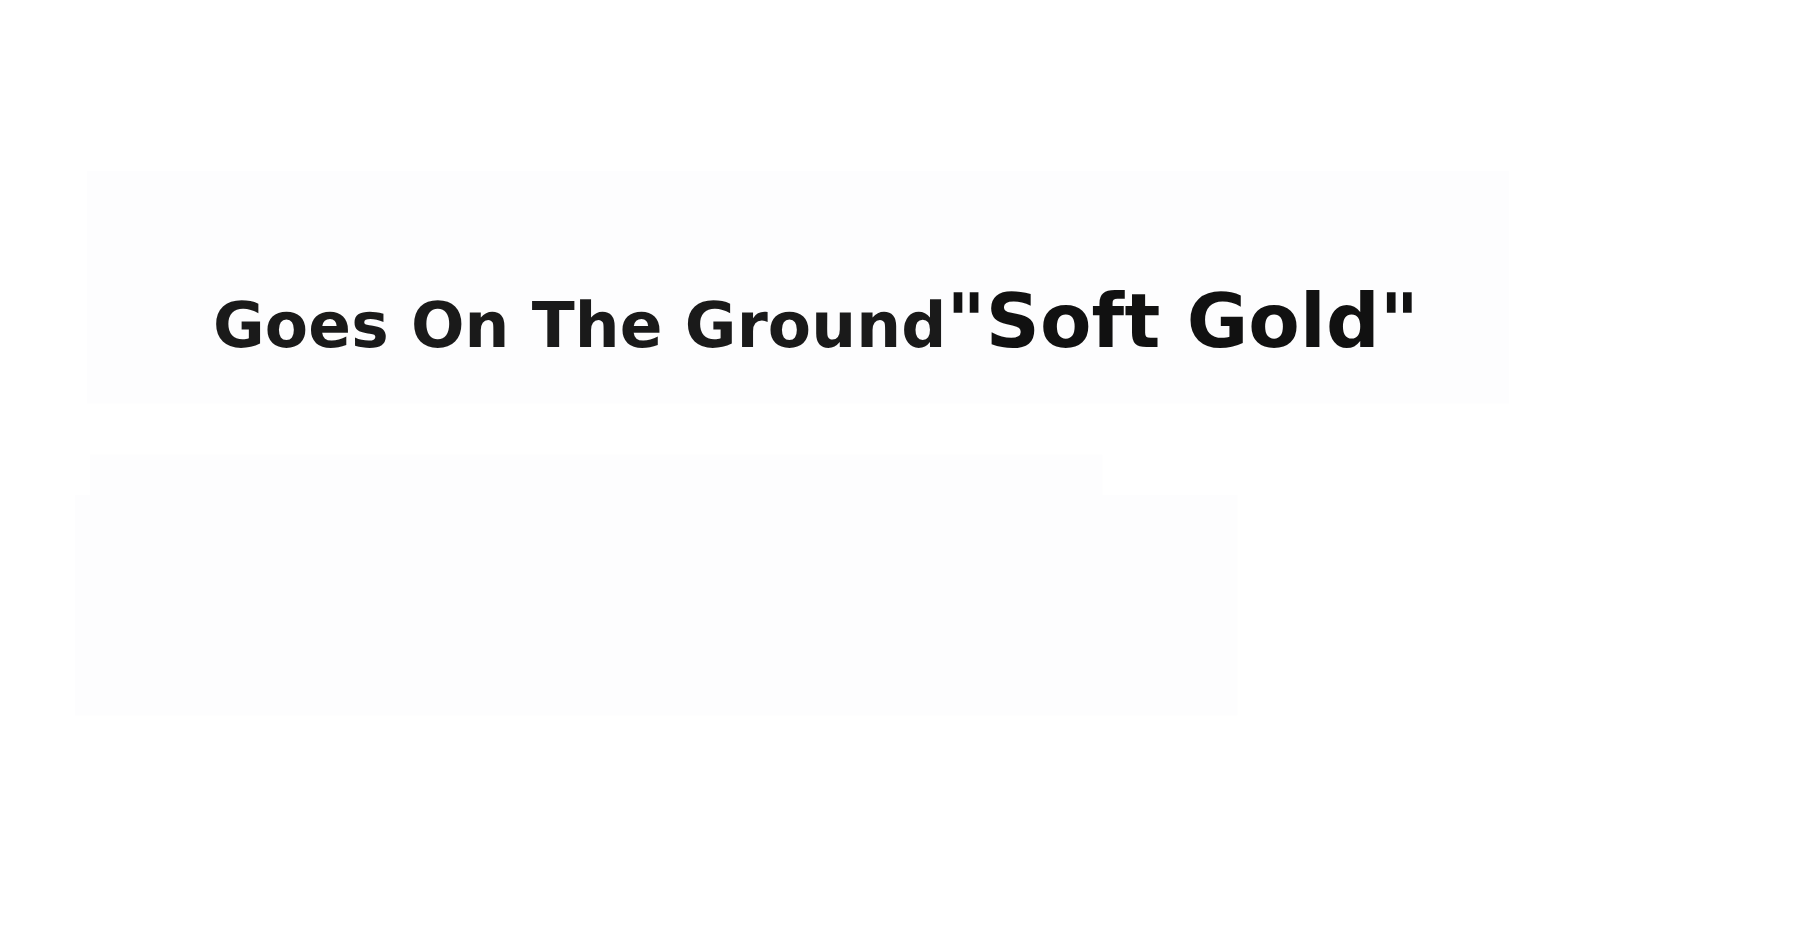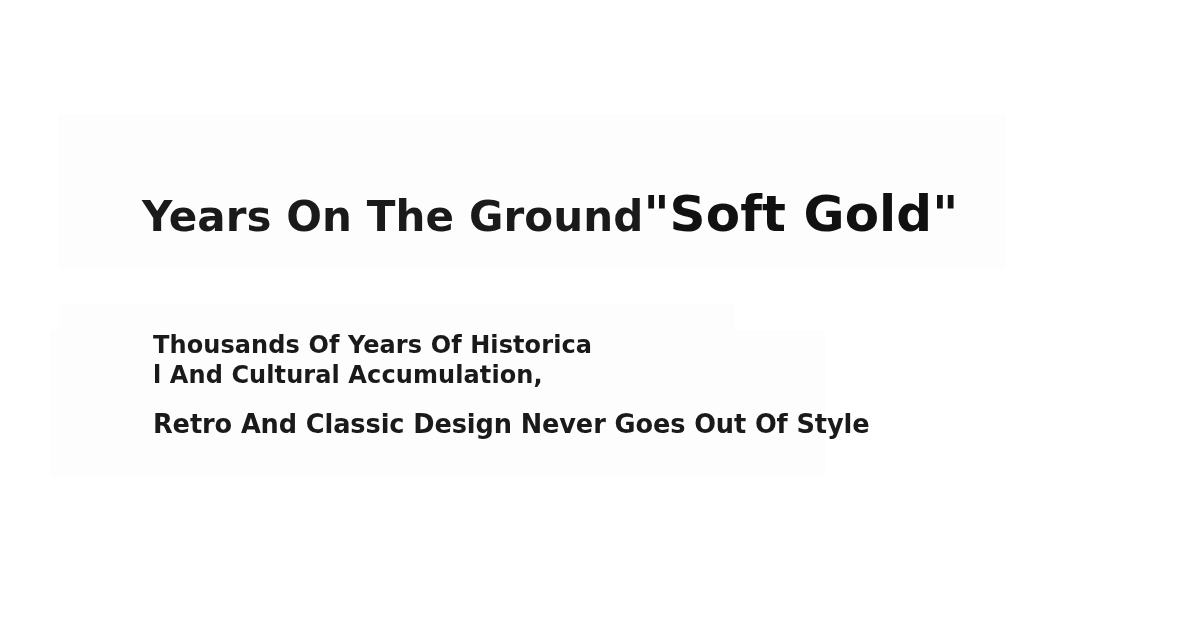--- a/index.html
+++ b/index.html
@@ -106,20 +106,16 @@
 <body>
 
 <div class="stage">
 
   <div class="panel panel-heading"></div>
 
   <div class="panel panel-body-lower"></div>
 
   <div class="panel panel-body-upper"></div>
 
-  <h1 class="heading"><span class="heading-lead">Years On The Ground</span><span class="heading-accent">"Soft Gold"</span></h1>
+  <h1 class="heading"><span class="heading-lead">Goes On The Ground</span><span class="heading-accent">"Soft Gold"</span></h1>
 
-  <div class="body-block">
-    <p class="body-para-1">Thousands Of Years Of Historical And Cultural Accumulation,</p>
-    <p class="body-para-2">Retro And Classic Design Never Goes Out Of Style</p>
-  </div>
 
 </div>
 
 </body></html>

